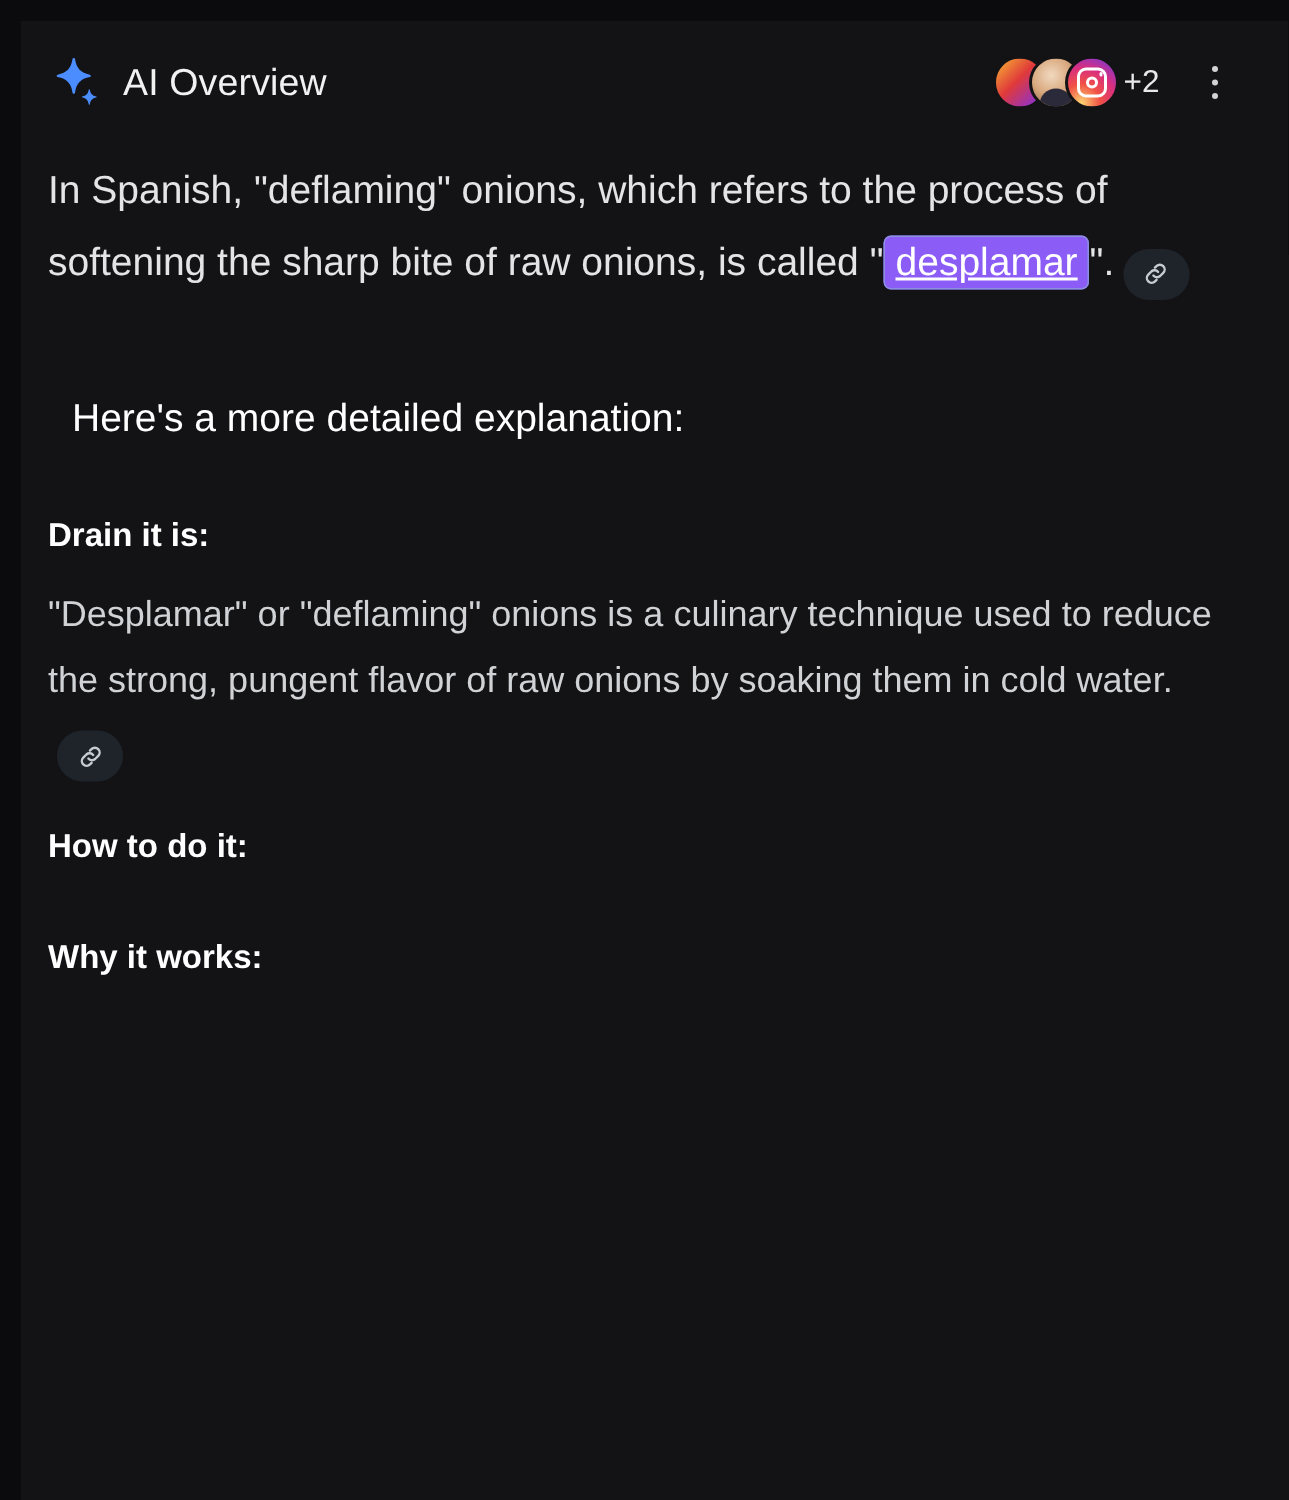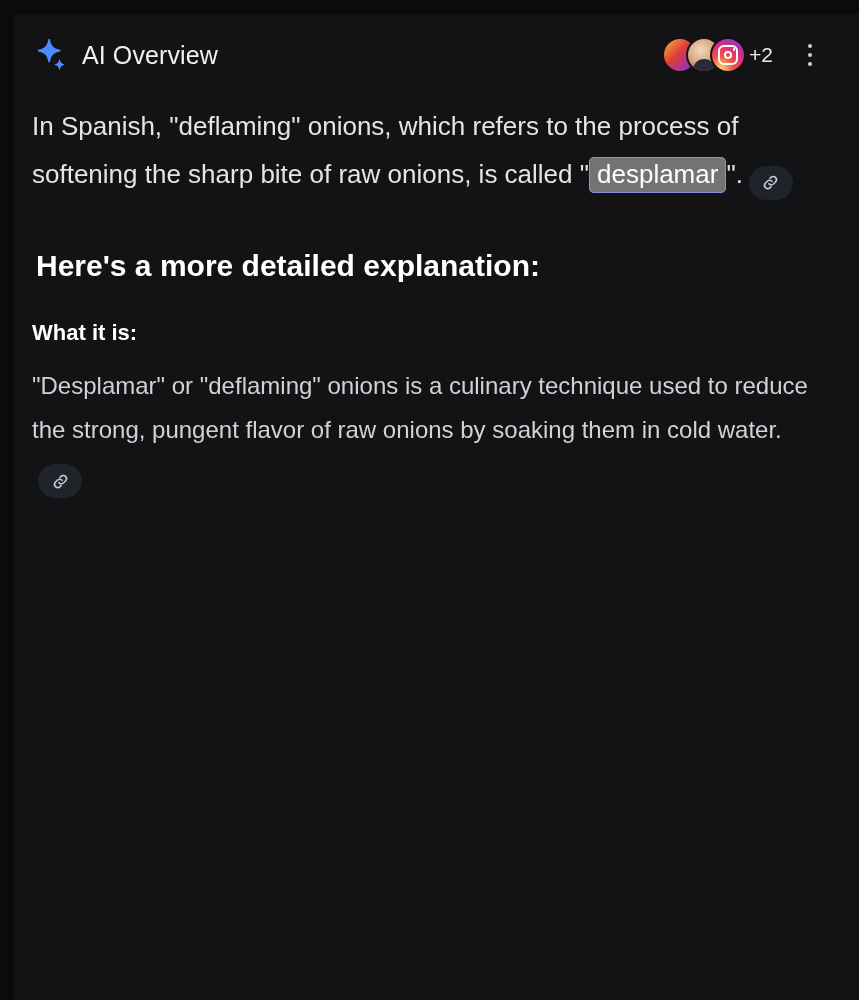--- a/index.html
+++ b/index.html
@@ -155,25 +155,25 @@
     padding-top: 10px;
   }
   p.para {
     font-size: 26px;
     line-height: 48px;
     color: #e4e4e6;
     margin: 0 0 0 0;
     font-weight: 400;
   }
   .section-heading {
-    font-size: 30px;
-    font-weight: 700;
+    font-size: 26px;
+    font-weight: 400;
     color: #ffffff;
     line-height: 40px;
-    margin: 4px;
+    margin: 16px;
   }
   .sub-heading {
     font-size: 22px;
     font-weight: 700;
     color: #ffffff;
     line-height: 34px;
     margin: 0;
   }
   .block-spacer-lg { height: 42px; }
   .block-spacer-md { height: 26px; }
@@ -181,26 +181,27 @@
 
   .body-text {
     font-size: 24px;
     line-height: 44px;
     color: #d0d2d6;
     margin: 0;
     font-weight: 400;
   }
 
   .highlight {
-    background: #737373;
+    background: #8b5cf6;
     color: #ffffff;
     border: 1px solid #8a8fe0;
     border-radius: 5px;
     padding: 1px 7px 3px 7px;
     box-decoration-break: clone;
+    text-decoration: underline;
     -webkit-box-decoration-break: clone;
   }
 
   .link-chip {
     display: inline-flex;
     align-items: center;
     justify-content: center;
     width: 44px;
     height: 34px;
     border-radius: 17px;
@@ -251,31 +252,33 @@
             <path d="M14 10.5a4 4 0 0 0-5.7-.4l-2.6 2.6a4 4 0 0 0 5.7 5.7l1.3-1.3"></path>
           </svg>
         </span></p>
 
     <div class="block-spacer-lg"></div>
 
     <div class="section-heading">Here's a more detailed explanation:</div>
 
     <div class="block-spacer-md"></div>
 
-    <div class="sub-heading">What it is:</div>
+    <div class="sub-heading">Drain it is:</div>
     <div class="block-spacer-sm"></div>
     <p class="body-text"><span>"Desplamar" or "deflaming" onions is a culinary technique used to reduce the strong, pungent flavor of raw onions by soaking them in cold water.</span><span class="link-chip">
           <svg width="19" height="19" viewBox="0 0 24 24" fill="none" stroke="#c6cbd4" stroke-width="2" stroke-linecap="round">
             <path d="M10 13.5a4 4 0 0 0 5.7.4l2.6-2.6a4 4 0 0 0-5.7-5.7l-1.3 1.3"></path>
             <path d="M14 10.5a4 4 0 0 0-5.7-.4l-2.6 2.6a4 4 0 0 0 5.7 5.7l1.3-1.3"></path>
           </svg>
         </span></p>
 
     <div class="block-spacer-md"></div>
 
+    <div class="sub-heading">How to do it:</div>
     <div class="block-spacer-sm"></div>
 
     <div class="block-spacer-md"></div>
 
+    <div class="sub-heading">Why it works:</div>
     <div class="block-spacer-sm"></div>
 
   </div>
 </div>
 
 </body></html>

